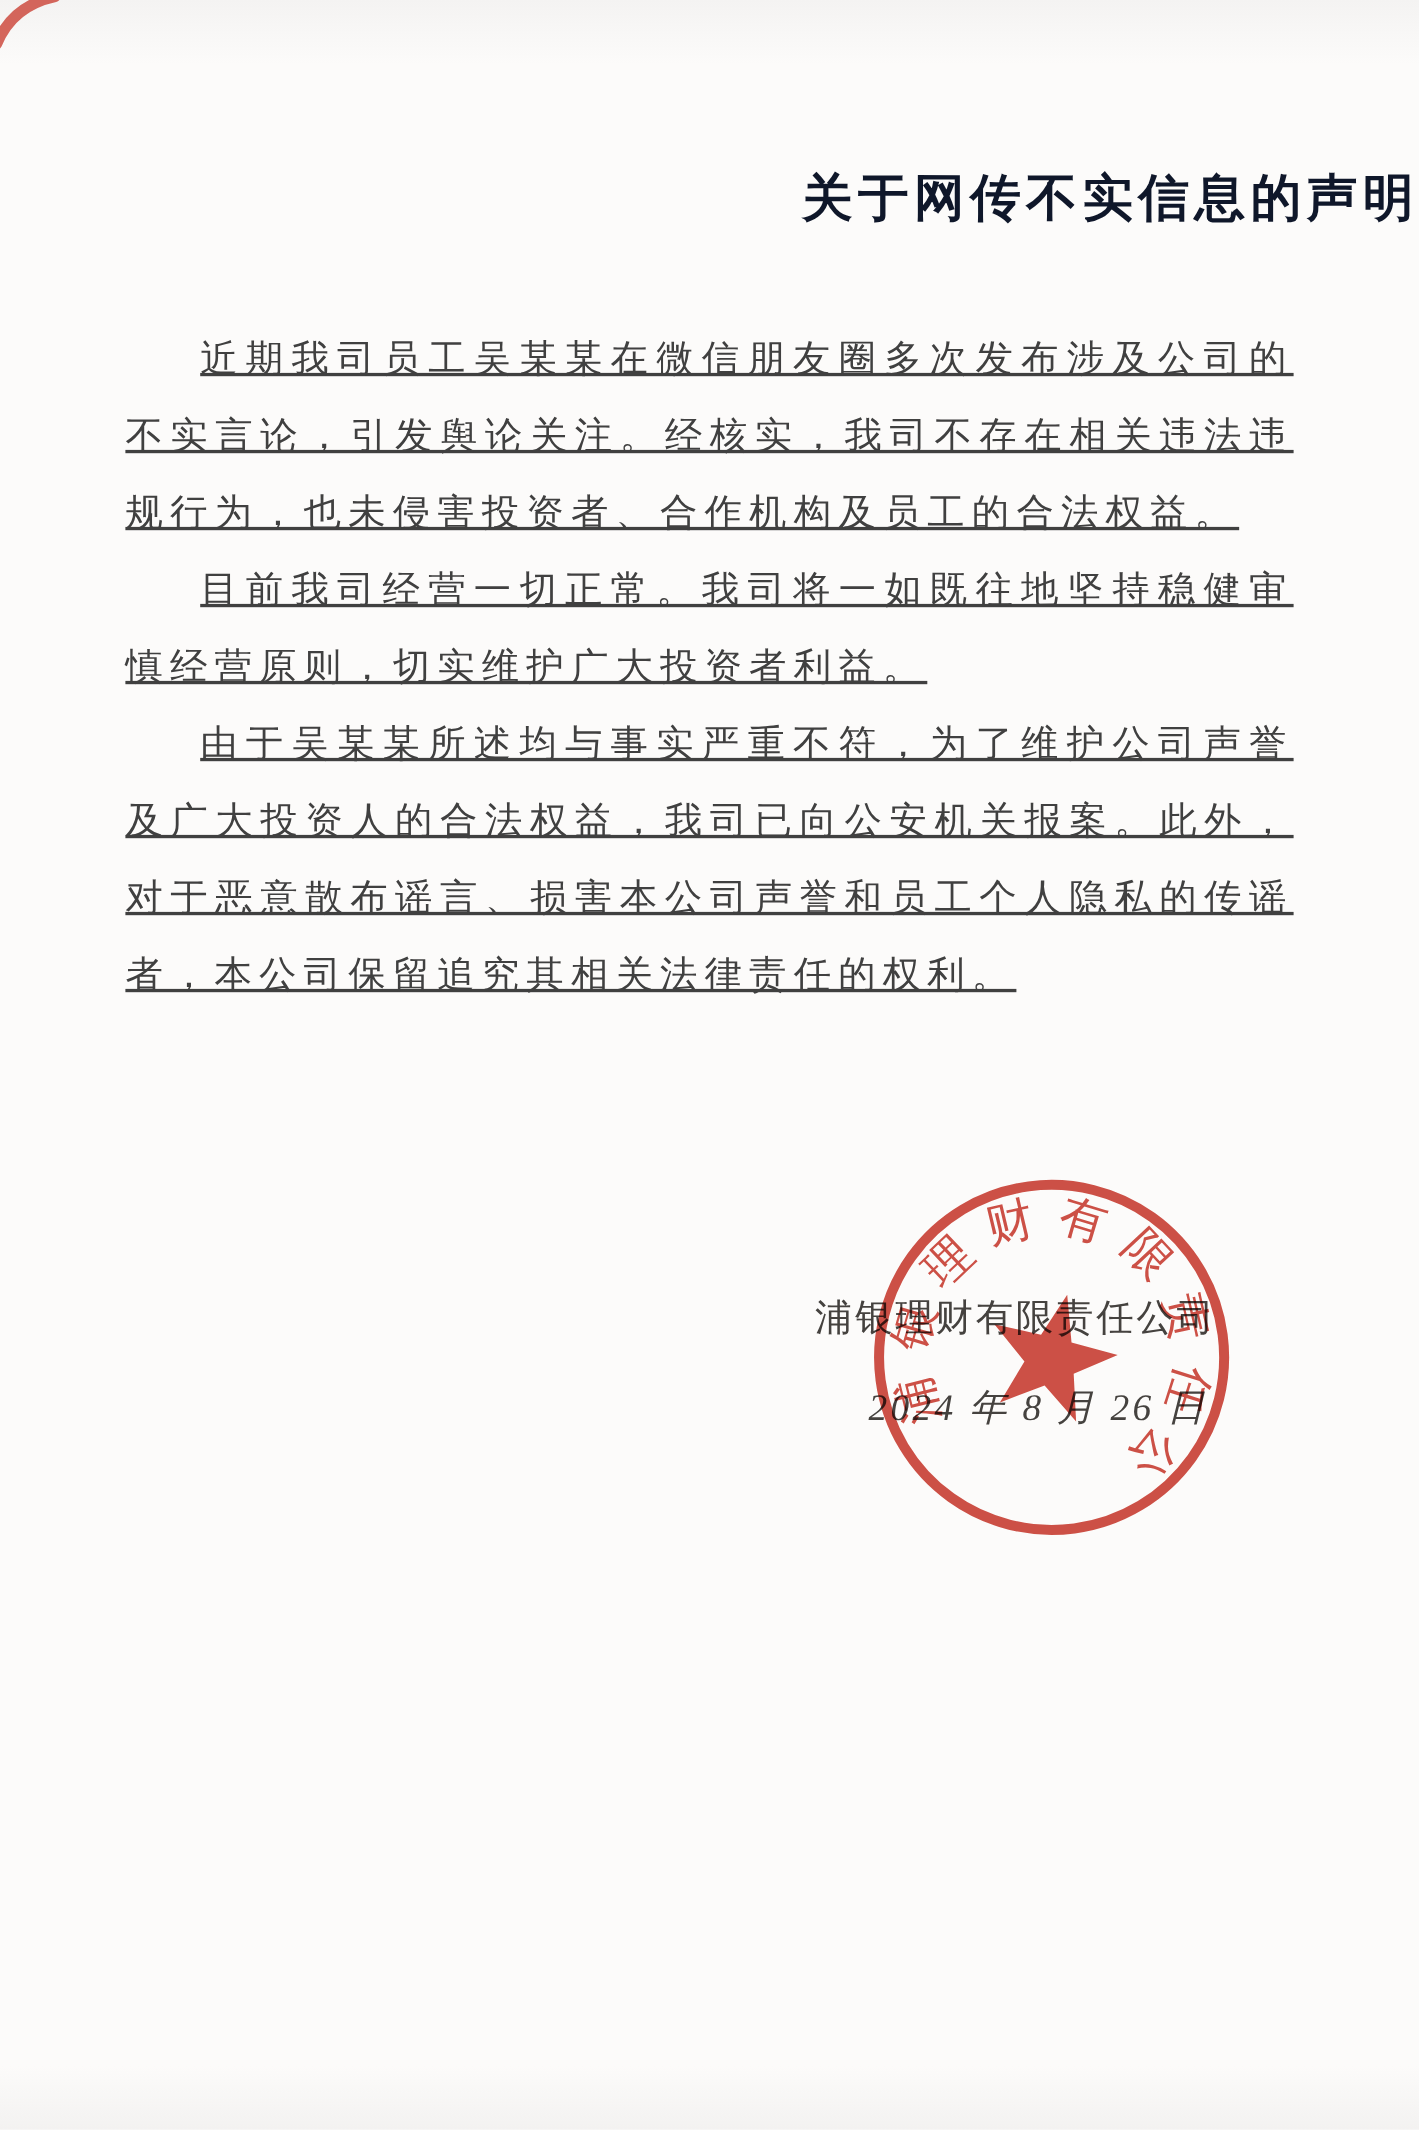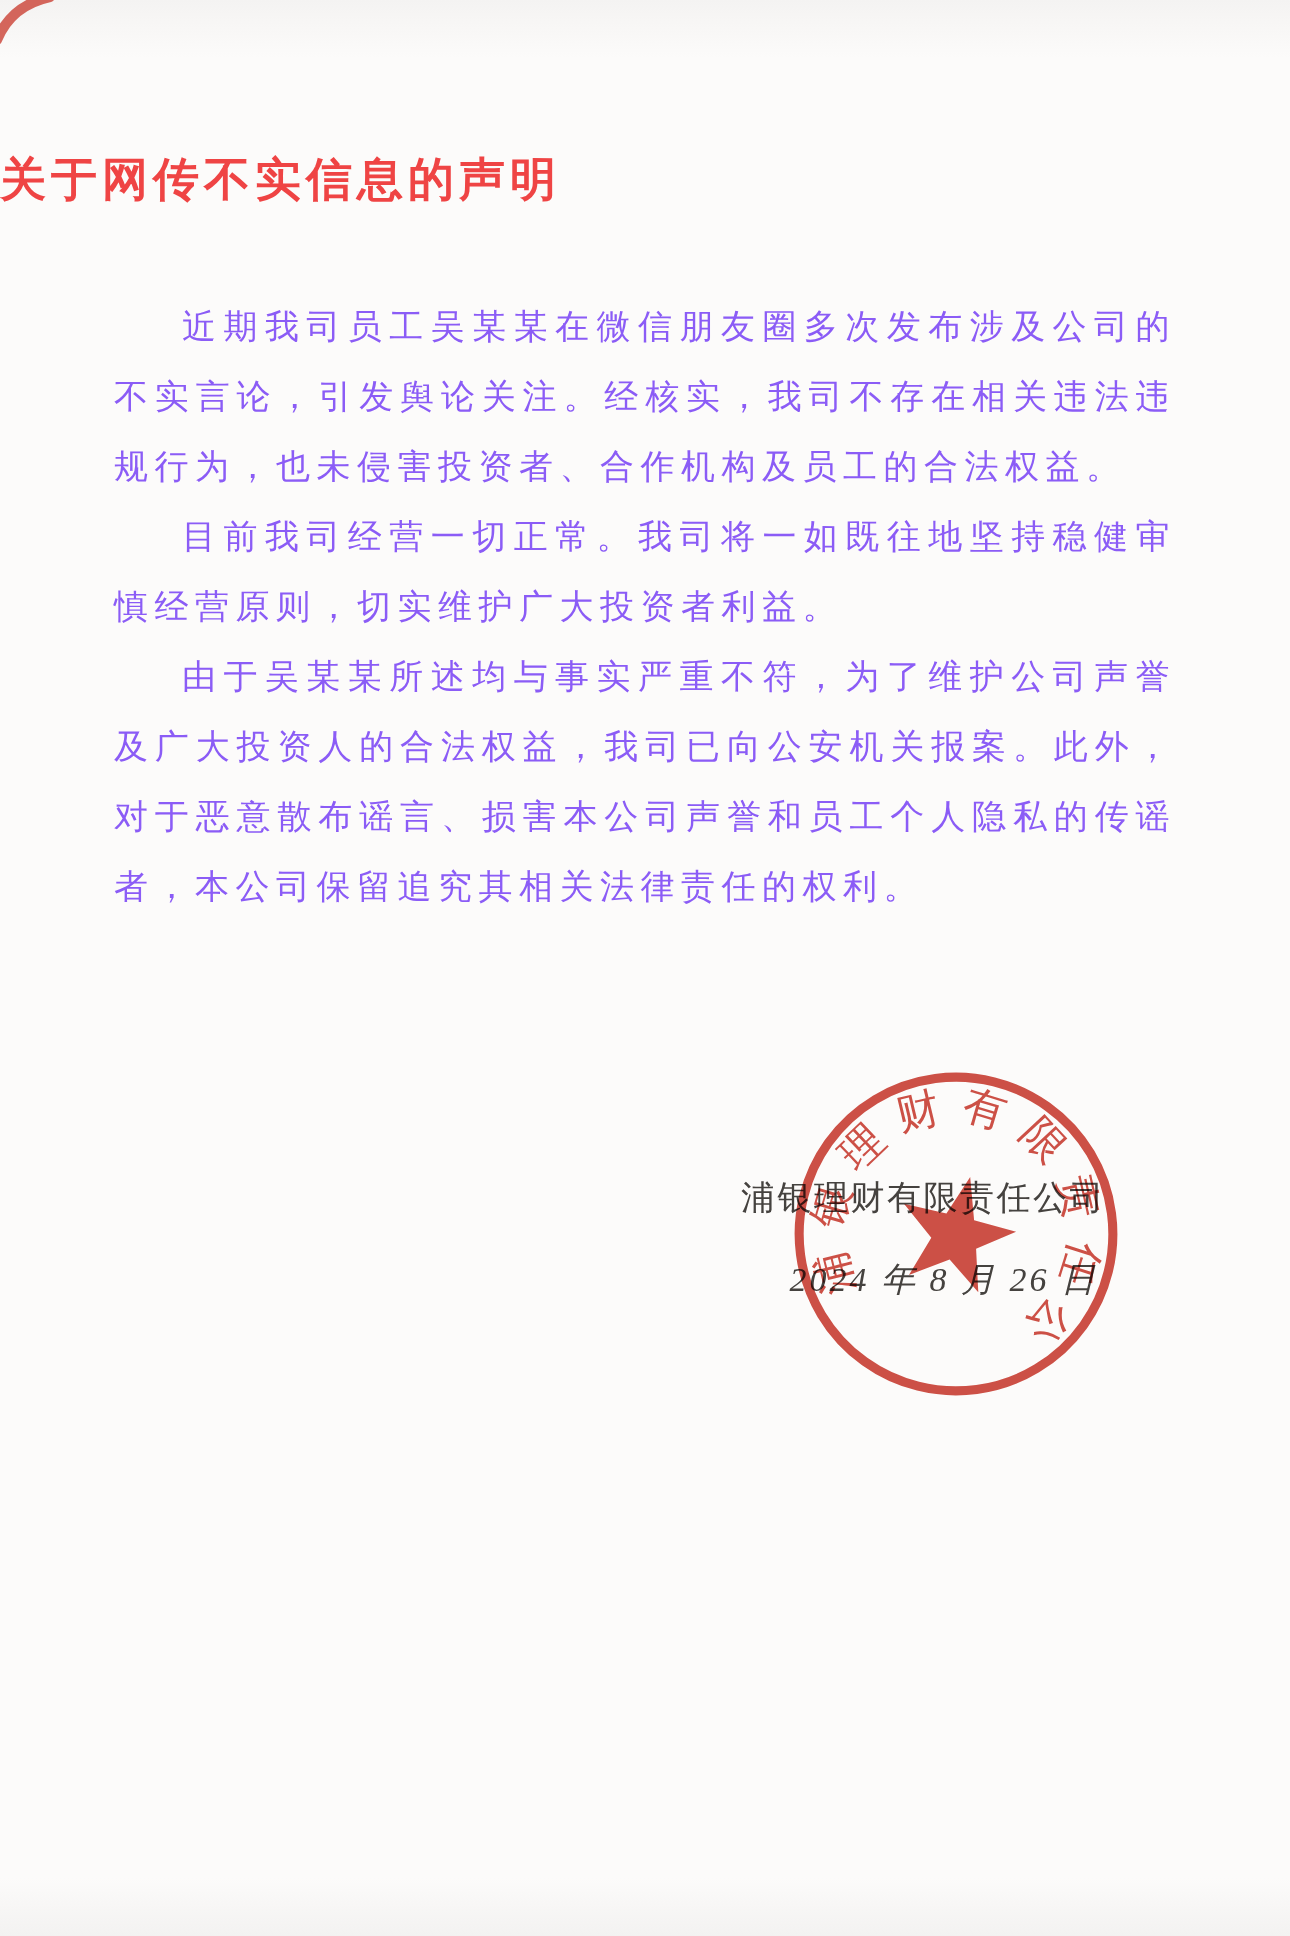--- a/index.html
+++ b/index.html
@@ -27,37 +27,38 @@
     left: -4px;
     width: 70px;
     height: 60px;
     opacity: 0.9;
   }
   .doc-title {
     position: absolute;
     top: 118px;
     left: 0;
     width: 100%;
-    text-align: left;
+    text-align: right;
     font-family: "Liberation Sans", "DejaVu Sans", sans-serif;
     font-weight: bold;
     font-size: 46px;
     letter-spacing: 5px;
-    color: #ef4444;
+    color: #0f172a;
   }
   .doc-body {
     position: absolute;
     top: 292px;
     left: 114px;
     width: 1062px;
     font-size: 34px;
     line-height: 70px;
     letter-spacing: 6.5px;
-    color: #8b5cf6;
+    color: #404040;
     text-align: justify;
+    text-decoration: underline;
   }
   .doc-body p {
     margin: 0;
     text-indent: 2em;
   }
   .signature-block {
     position: absolute;
     top: 1175px;
     right: 0;
     width: 100%;

